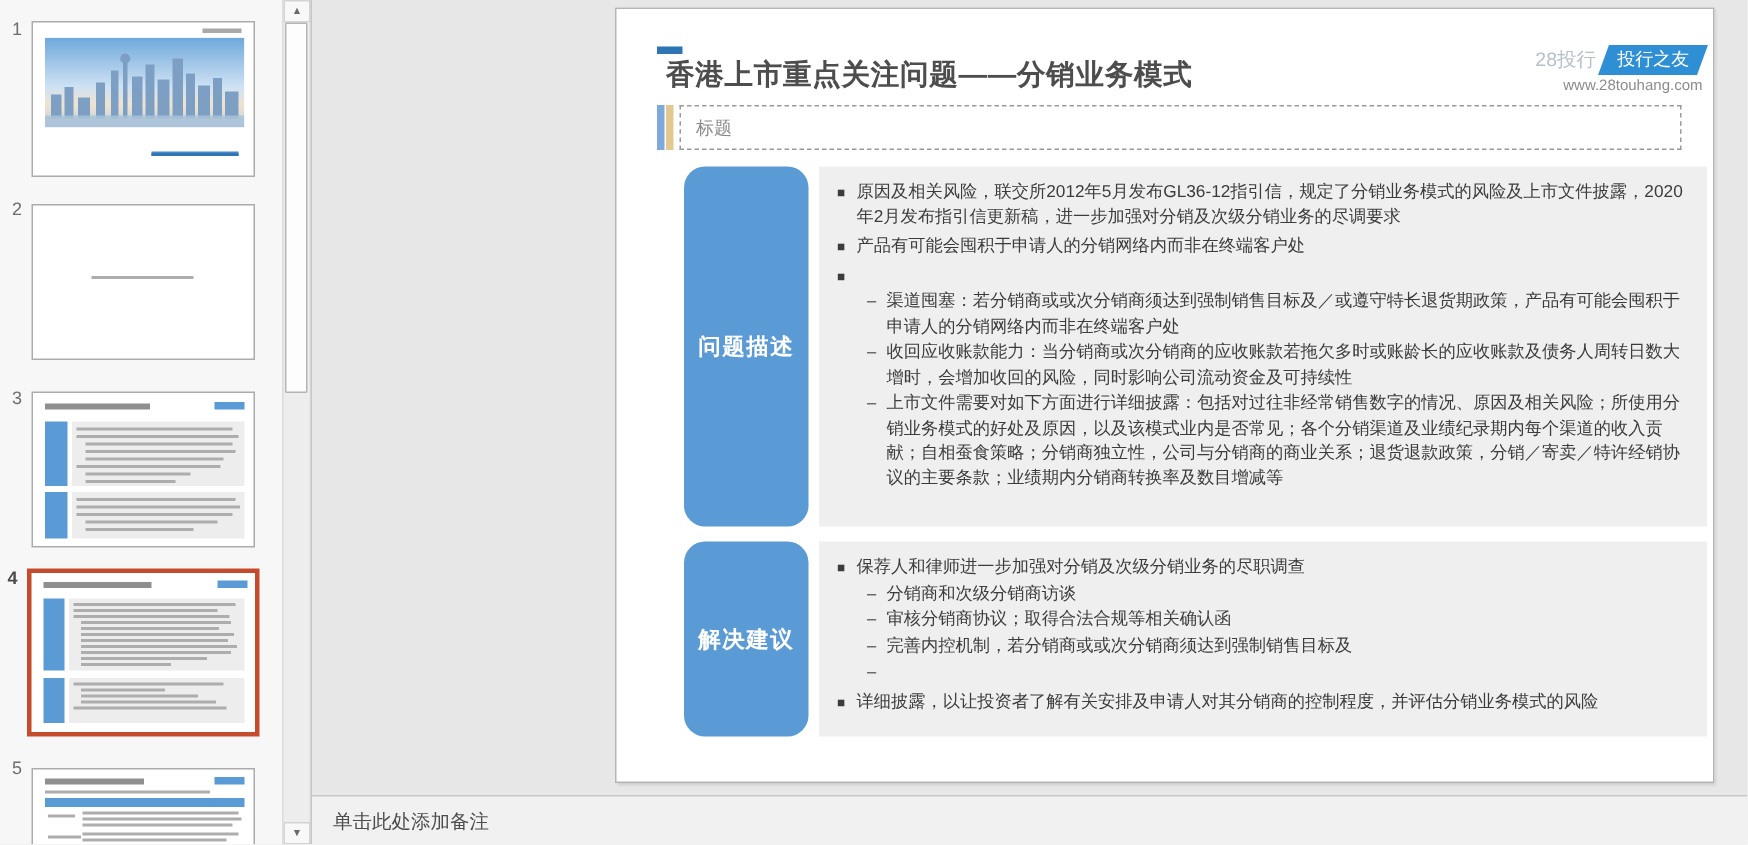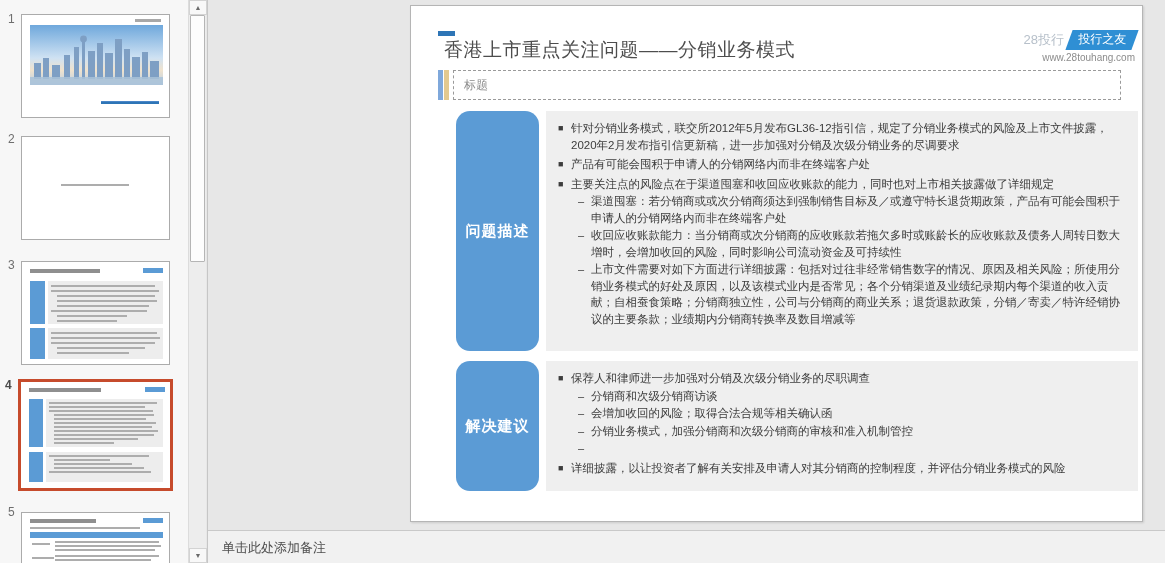--- a/index.html
+++ b/index.html
@@ -22,21 +22,21 @@
   .vscroll { position:absolute; left:188px; top:0; width:18px; height:563px; background:#EDEDED; border-left:1px solid #DCDCDC; }
   .vs-btn { position:absolute; left:0; width:18px; height:15px; background:#F8F8F8; border:1px solid #D3D3D3; color:#6A6A6A; font-size:7px; line-height:14px; text-align:center; cursor:pointer; }
   .vs-thumb { position:absolute; left:1px; top:15px; width:15px; height:247px; background:#FDFDFD; border:1px solid #B5B5B5; border-radius:1px; }
   .panel-divider { position:absolute; left:207px; top:0; width:1px; height:563px; background:#C6C6C6; }
 
   
   .canvas { position:absolute; left:208px; top:0; width:957px; height:530px; background:#E7E7E7; }
   .slide { position:absolute; left:410px; top:5px; width:733px; height:517px; background:#FFFFFF; border:1px solid #B5B5B5; box-shadow:1px 1px 2px rgba(0,0,0,.12); }
 
   .title-dash { position:absolute; left:27px; top:25px; width:17px; height:5px; background:var(--dash,#2E75B6); }
-  .slide-title { position:absolute; left:33px; top:31px; font-size:19px; font-weight:normal; color:#4D4D4D; letter-spacing:.5px; white-space:nowrap; }
+  .slide-title { position:absolute; left:33px; top:31px; font-size:19px; font-weight:bold; color:#4D4D4D; letter-spacing:.5px; white-space:nowrap; }
 
   .brand { position:absolute; top:24px; right:7px; display:flex; align-items:center; }
   .brand-name { font-size:13px; color:#B7C0CA; margin-right:5px; }
   .brand-badge { background:var(--badge,#2F8FD4); color:#fff; font-size:12px; padding:1px 9px 2px 9px; transform:skewX(-20deg); }
   .brand-badge span { display:inline-block; transform:skewX(20deg); }
   .brand-url { position:absolute; top:46px; right:7px; font-size:10px; color:#8C8C8C; }
 
   .ph-bar { position:absolute; top:64px; width:5px; height:30px; }
   .ph-bar.b1 { left:27px; background:#7FA8DB; }
   .ph-bar.b2 { left:33px; background:#E3C98F; }
@@ -201,29 +201,28 @@
       <div class="ph-bar b2"></div>
       <div class="ph-box">
         <div class="ph-text">标题</div>
       </div>
 
       <div class="sec-row r1">
         <div class="sec-label">问题描述</div>
         <div class="sec-body">
             <div class="bullet">
               <span class="mk">■</span>
-              <span class="btext">针对分销业务模式，联交所2012年5月发布GL36-12指引信，规定了分销业务模式的风险及上市文件披露，2020年2月发布指引信更新稿，进一步加强对分销及次级分销业务的尽调要求</span>
+              <span class="btext">原因及相关风险，联交所2012年5月发布GL36-12指引信，规定了分销业务模式的风险及上市文件披露，2020年2月发布指引信更新稿，进一步加强对分销及次级分销业务的尽调要求</span>
             </div>
             <div class="bullet">
               <span class="mk">■</span>
               <span class="btext">产品有可能会囤积于申请人的分销网络内而非在终端客户处</span>
             </div>
             <div class="bullet">
               <span class="mk">■</span>
-              <span class="btext">主要关注点的风险点在于渠道囤塞和收回应收账款的能力，同时也对上市相关披露做了详细规定</span>
             </div>
             <div class="sub">
               <span class="mk">–</span>
               <span class="btext">渠道囤塞：若分销商或或次分销商须达到强制销售目标及／或遵守特长退货期政策，产品有可能会囤积于申请人的分销网络内而非在终端客户处</span>
             </div>
             <div class="sub">
               <span class="mk">–</span>
               <span class="btext">收回应收账款能力：当分销商或次分销商的应收账款若拖欠多时或账龄长的应收账款及债务人周转日数大增时，会增加收回的风险，同时影响公司流动资金及可持续性</span>
             </div>
             <div class="sub">
@@ -239,25 +238,25 @@
             <div class="bullet">
               <span class="mk">■</span>
               <span class="btext">保荐人和律师进一步加强对分销及次级分销业务的尽职调查</span>
             </div>
             <div class="sub">
               <span class="mk">–</span>
               <span class="btext">分销商和次级分销商访谈</span>
             </div>
             <div class="sub">
               <span class="mk">–</span>
-              <span class="btext">会增加收回的风险；取得合法合规等相关确认函</span>
-            </div>
-            <div class="sub">
-              <span class="mk">–</span>
-              <span class="btext">分销业务模式，加强分销商和次级分销商的审核和准入机制管控</span>
+              <span class="btext">审核分销商协议；取得合法合规等相关确认函</span>
+            </div>
+            <div class="sub">
+              <span class="mk">–</span>
+              <span class="btext">完善内控机制，若分销商或或次分销商须达到强制销售目标及</span>
             </div>
             <div class="sub">
               <span class="mk">–</span>
             </div>
             <div class="bullet">
               <span class="mk">■</span>
               <span class="btext">详细披露，以让投资者了解有关安排及申请人对其分销商的控制程度，并评估分销业务模式的风险</span>
             </div>
           </div>
       </div>

